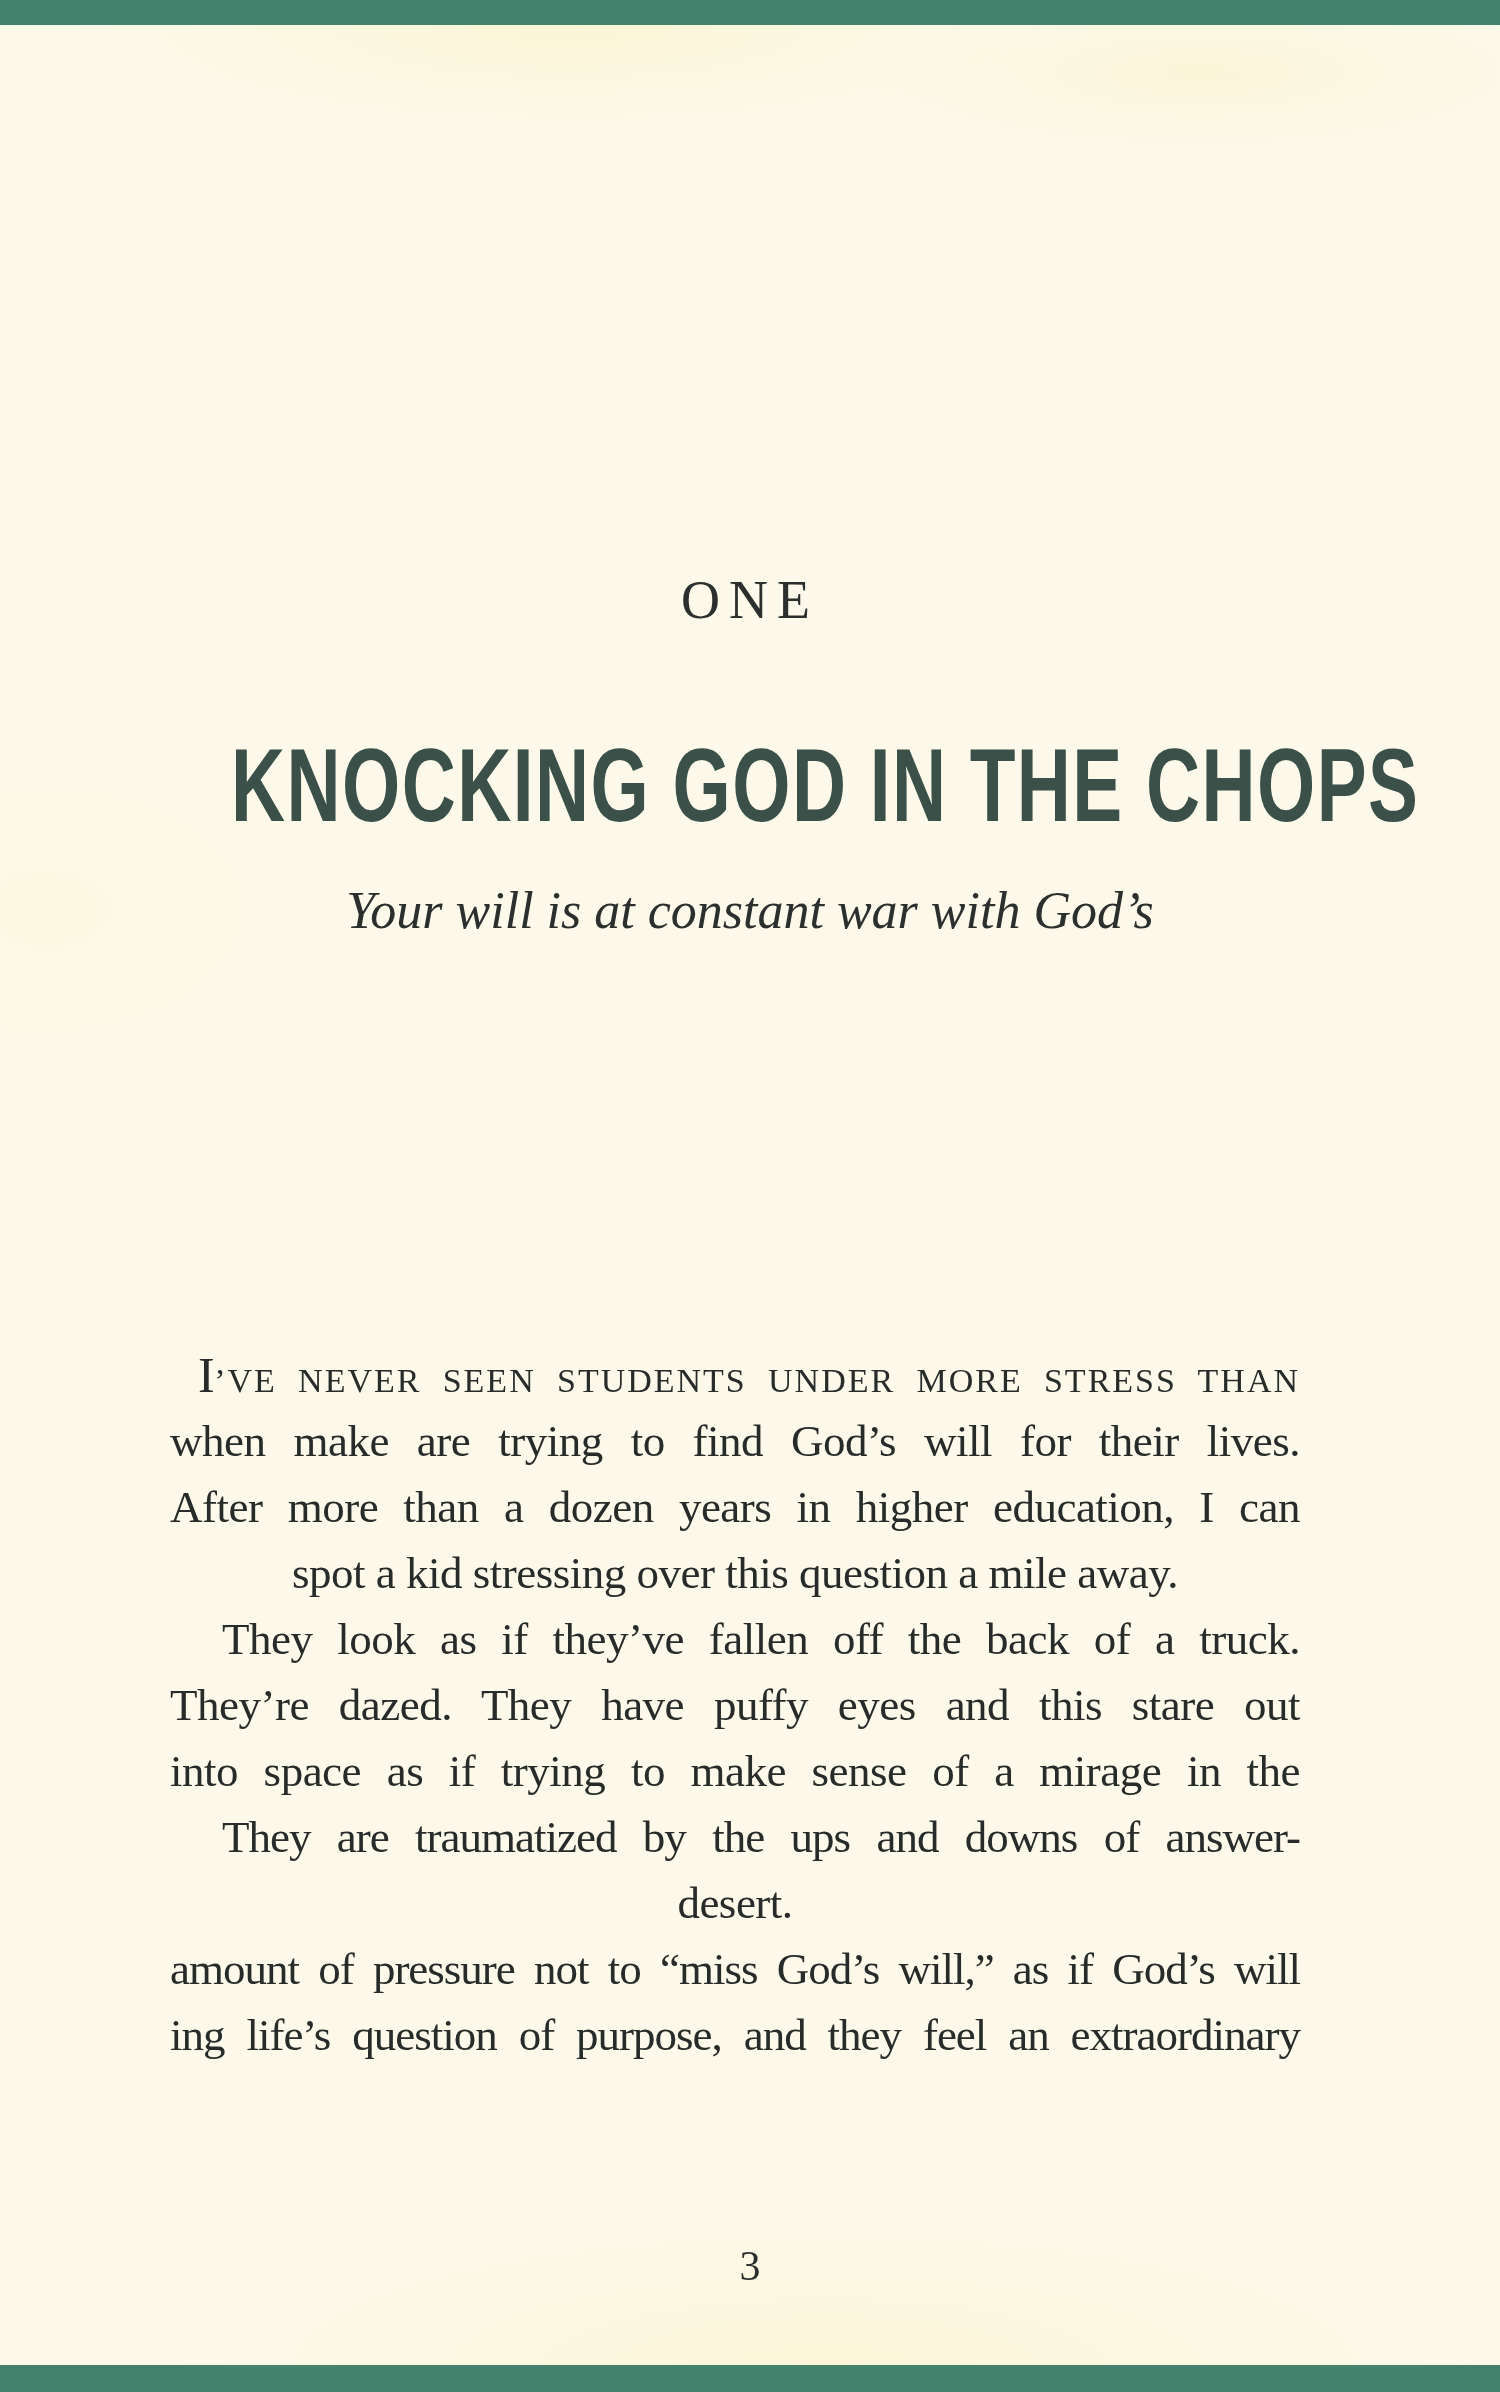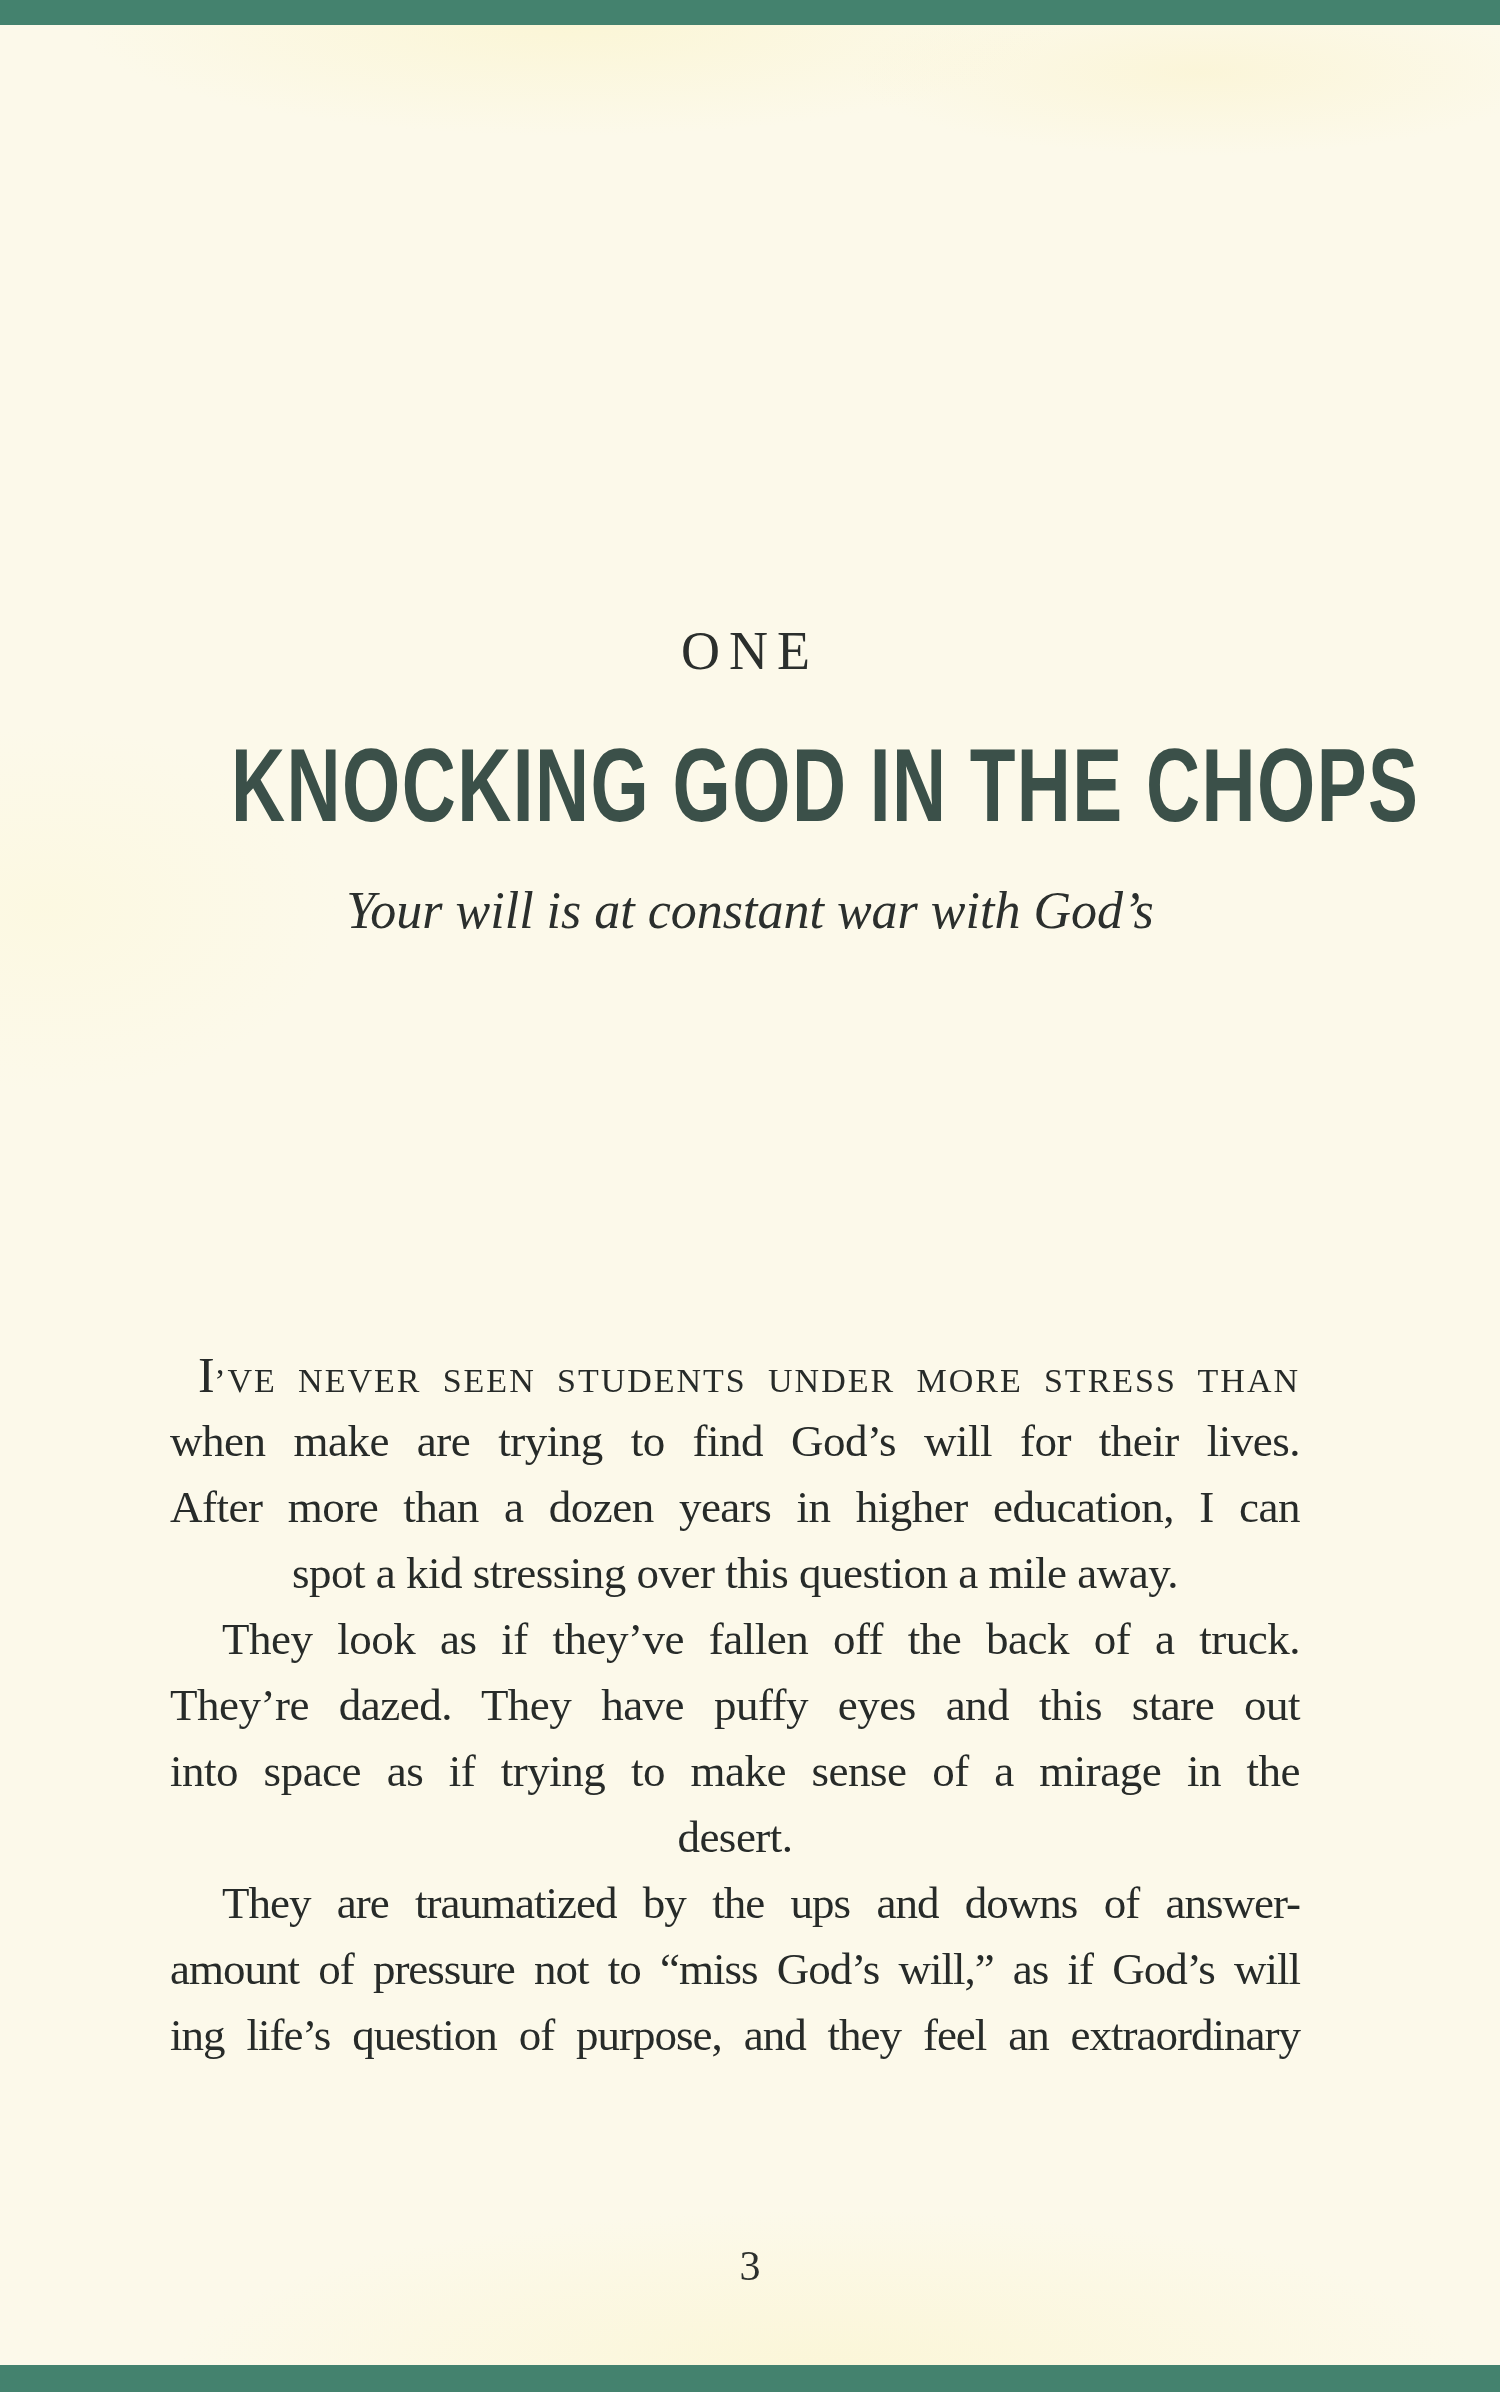--- a/index.html
+++ b/index.html
@@ -20,21 +20,21 @@
       radial-gradient(ellipse 900px 220px at 55% 99%, rgba(250,243,198,0.5), transparent 72%),
       radial-gradient(ellipse 420px 260px at 3% 38%, rgba(252,248,220,0.6), transparent 70%),
       var(--c-background);
     font-family:"Liberation Serif", serif;
     color:var(--c-body_ink);
   }
   .band{position:absolute;left:0;right:0;background:var(--c-band);}
   .band-top{top:0;height:22px;border-bottom:3px solid rgba(68,130,110,0.45);}
   .band-bottom{bottom:0;height:24px;border-top:3px solid rgba(68,130,110,0.45);}
   .chapter-number{
-    position:absolute;top:624px;left:0;width:100%;
+    position:absolute;top:573px;left:0;width:100%;
     text-align:center;
     font-size:54px;line-height:1;
     letter-spacing:9px;
     color:#2b2f2d;
   }
   .chapter-title{
     position:absolute;top:733px;left:0;width:100%;
     text-align:center;white-space:nowrap;
     font-family:"Liberation Sans", sans-serif;
     font-weight:600;
@@ -92,22 +92,22 @@
   <div class="chapter-subtitle">Your will is at constant war with God’s</div>
 
   <div class="body-text">
     <div class="ln just opening"><span class="initial">I</span><span class="rest">’VE NEVER SEEN STUDENTS UNDER MORE STRESS THAN</span></div>
     <div class="ln just">when make are trying to find God’s will for their lives.</div>
     <div class="ln just">After more than a dozen years in higher education, I can</div>
     <div class="ln">spot a kid stressing over this question a mile away.</div>
     <div class="ln just ind">They look as if they’ve fallen off the back of a truck.</div>
     <div class="ln just">They’re dazed. They have puffy eyes and this stare out</div>
     <div class="ln just">into space as if trying to make sense of a mirage in the</div>
+    <div class="ln just ind tight">They are traumatized by the ups and downs of answer-</div>
     <div class="ln">desert.</div>
-    <div class="ln just ind tight">They are traumatized by the ups and downs of answer-</div>
     <div class="ln just tight">amount of pressure not to “miss God’s will,” as if God’s will</div>
     <div class="ln just tight">ing life’s question of purpose, and they feel an extraordinary</div>
   </div>
 
   <div class="page-number">3</div>
 
   <div class="band band-bottom"></div>
 
 </div>
 

